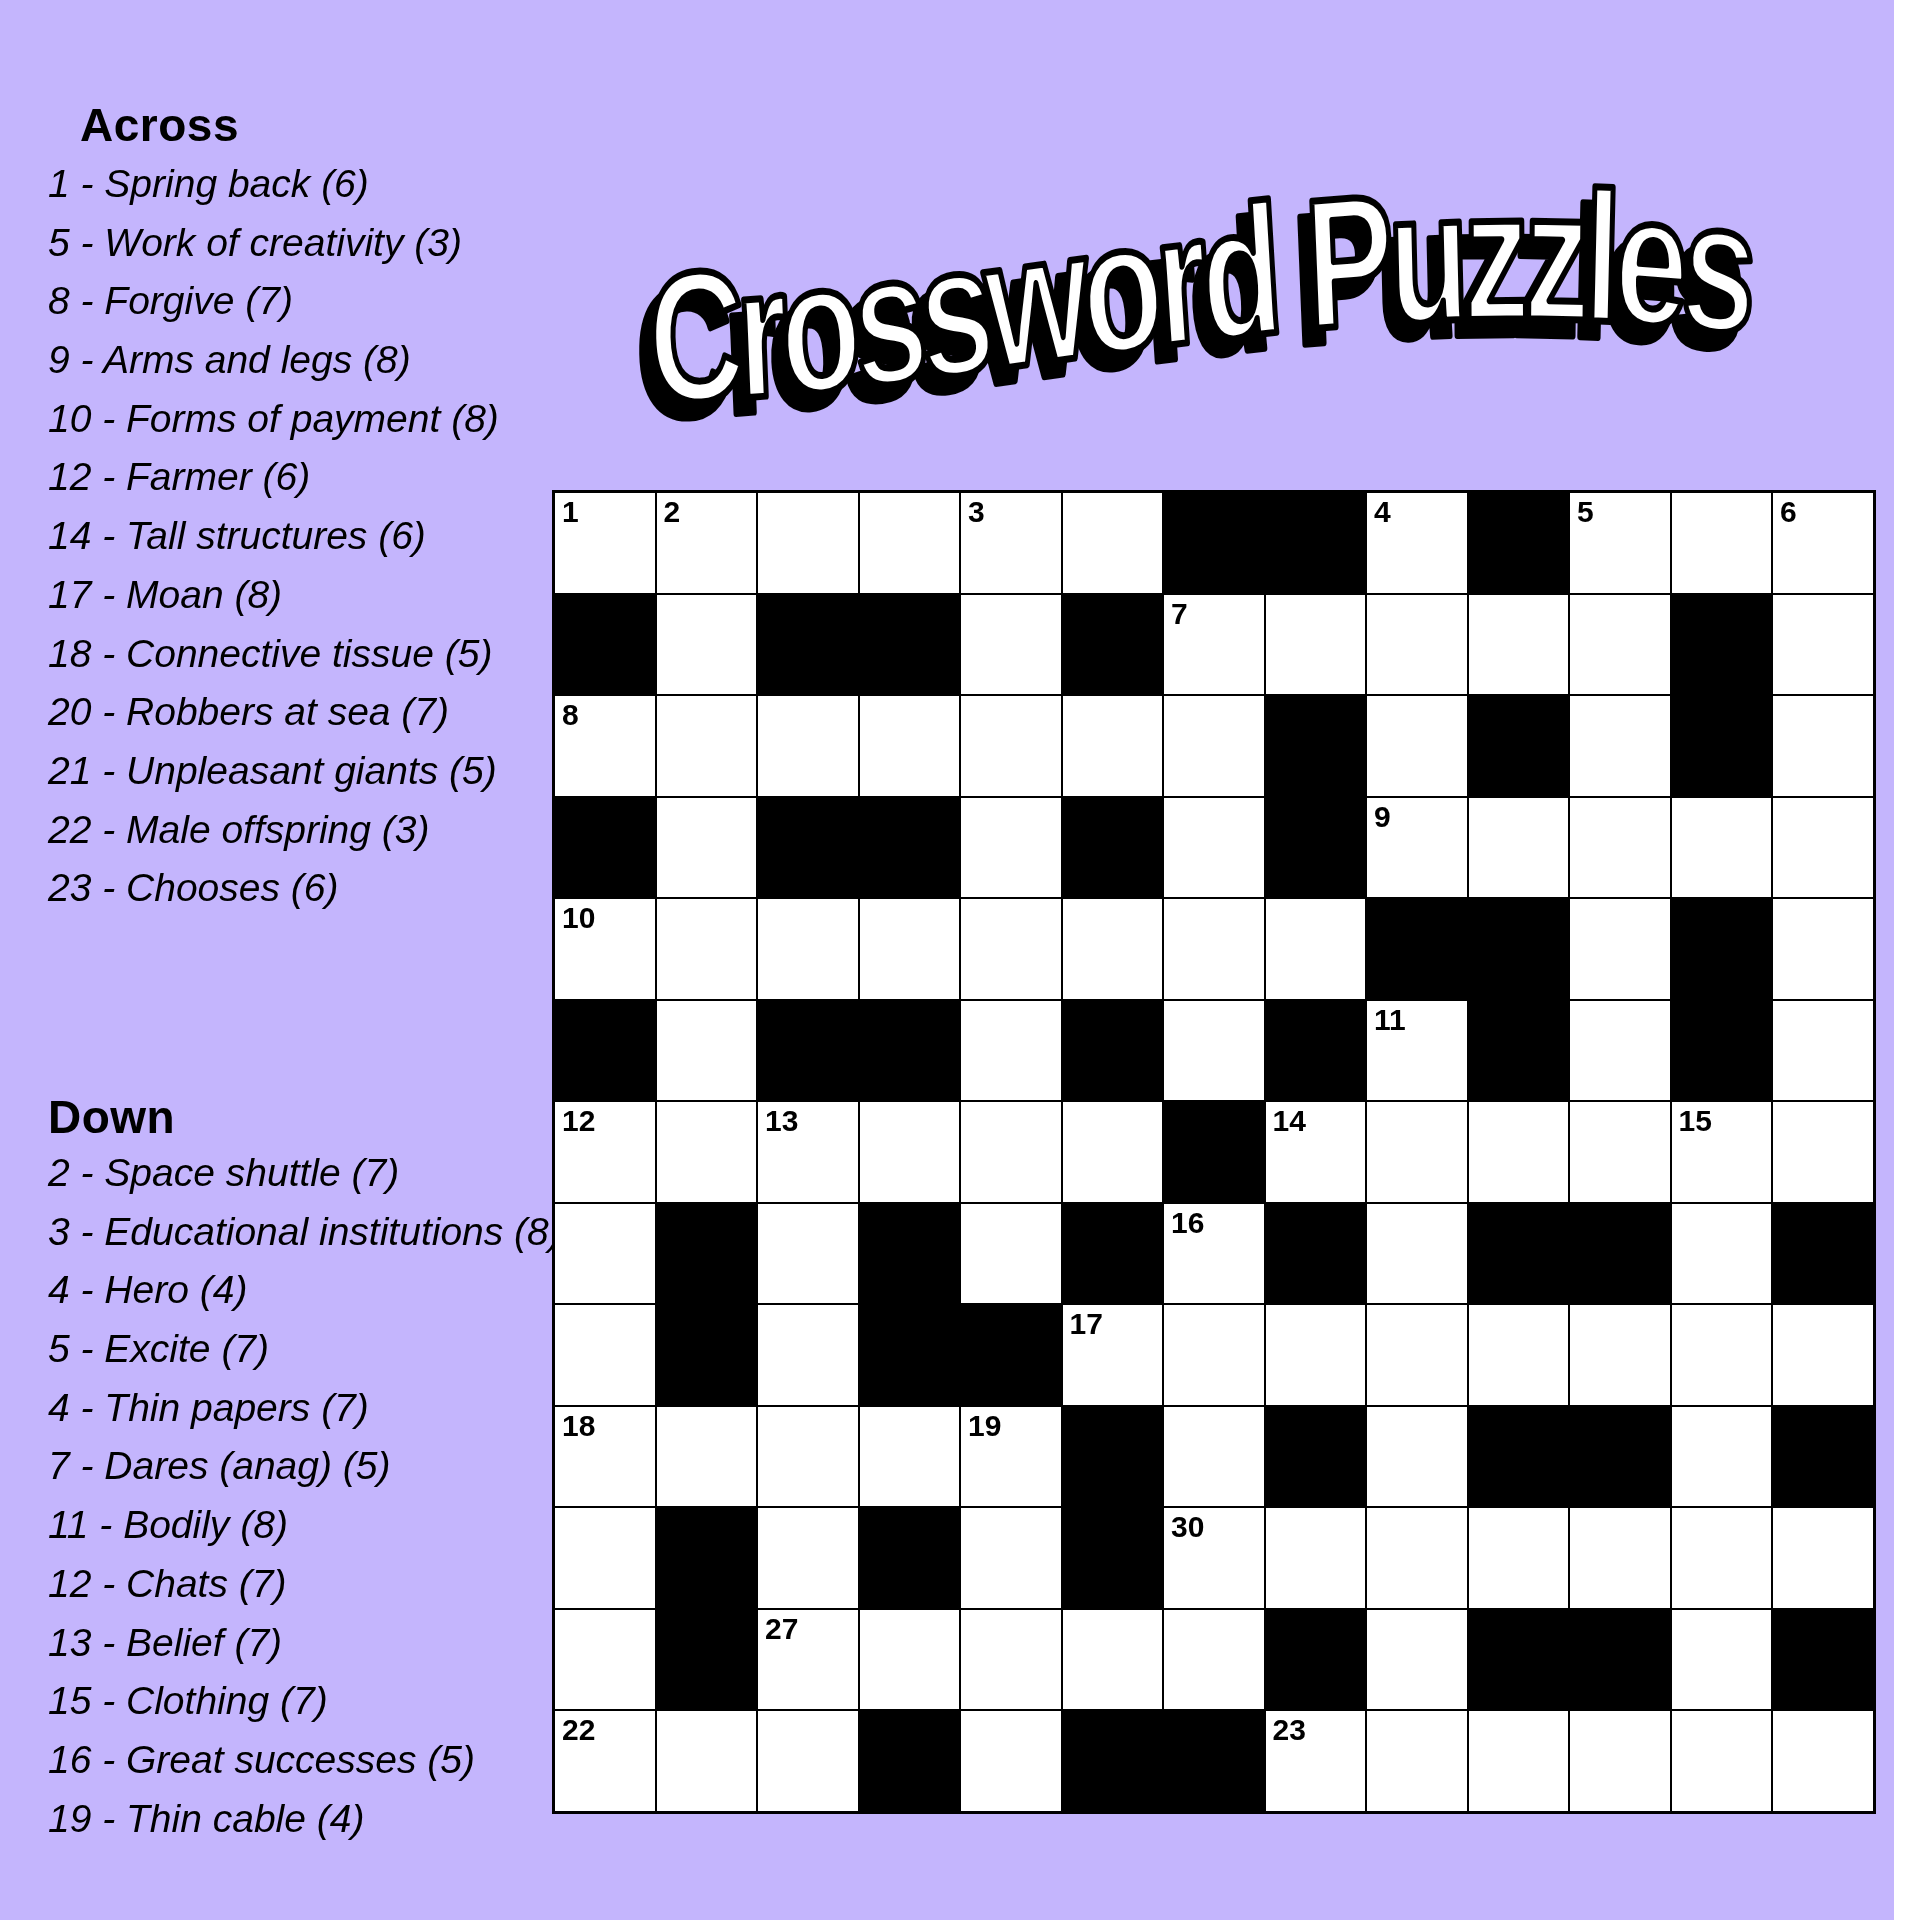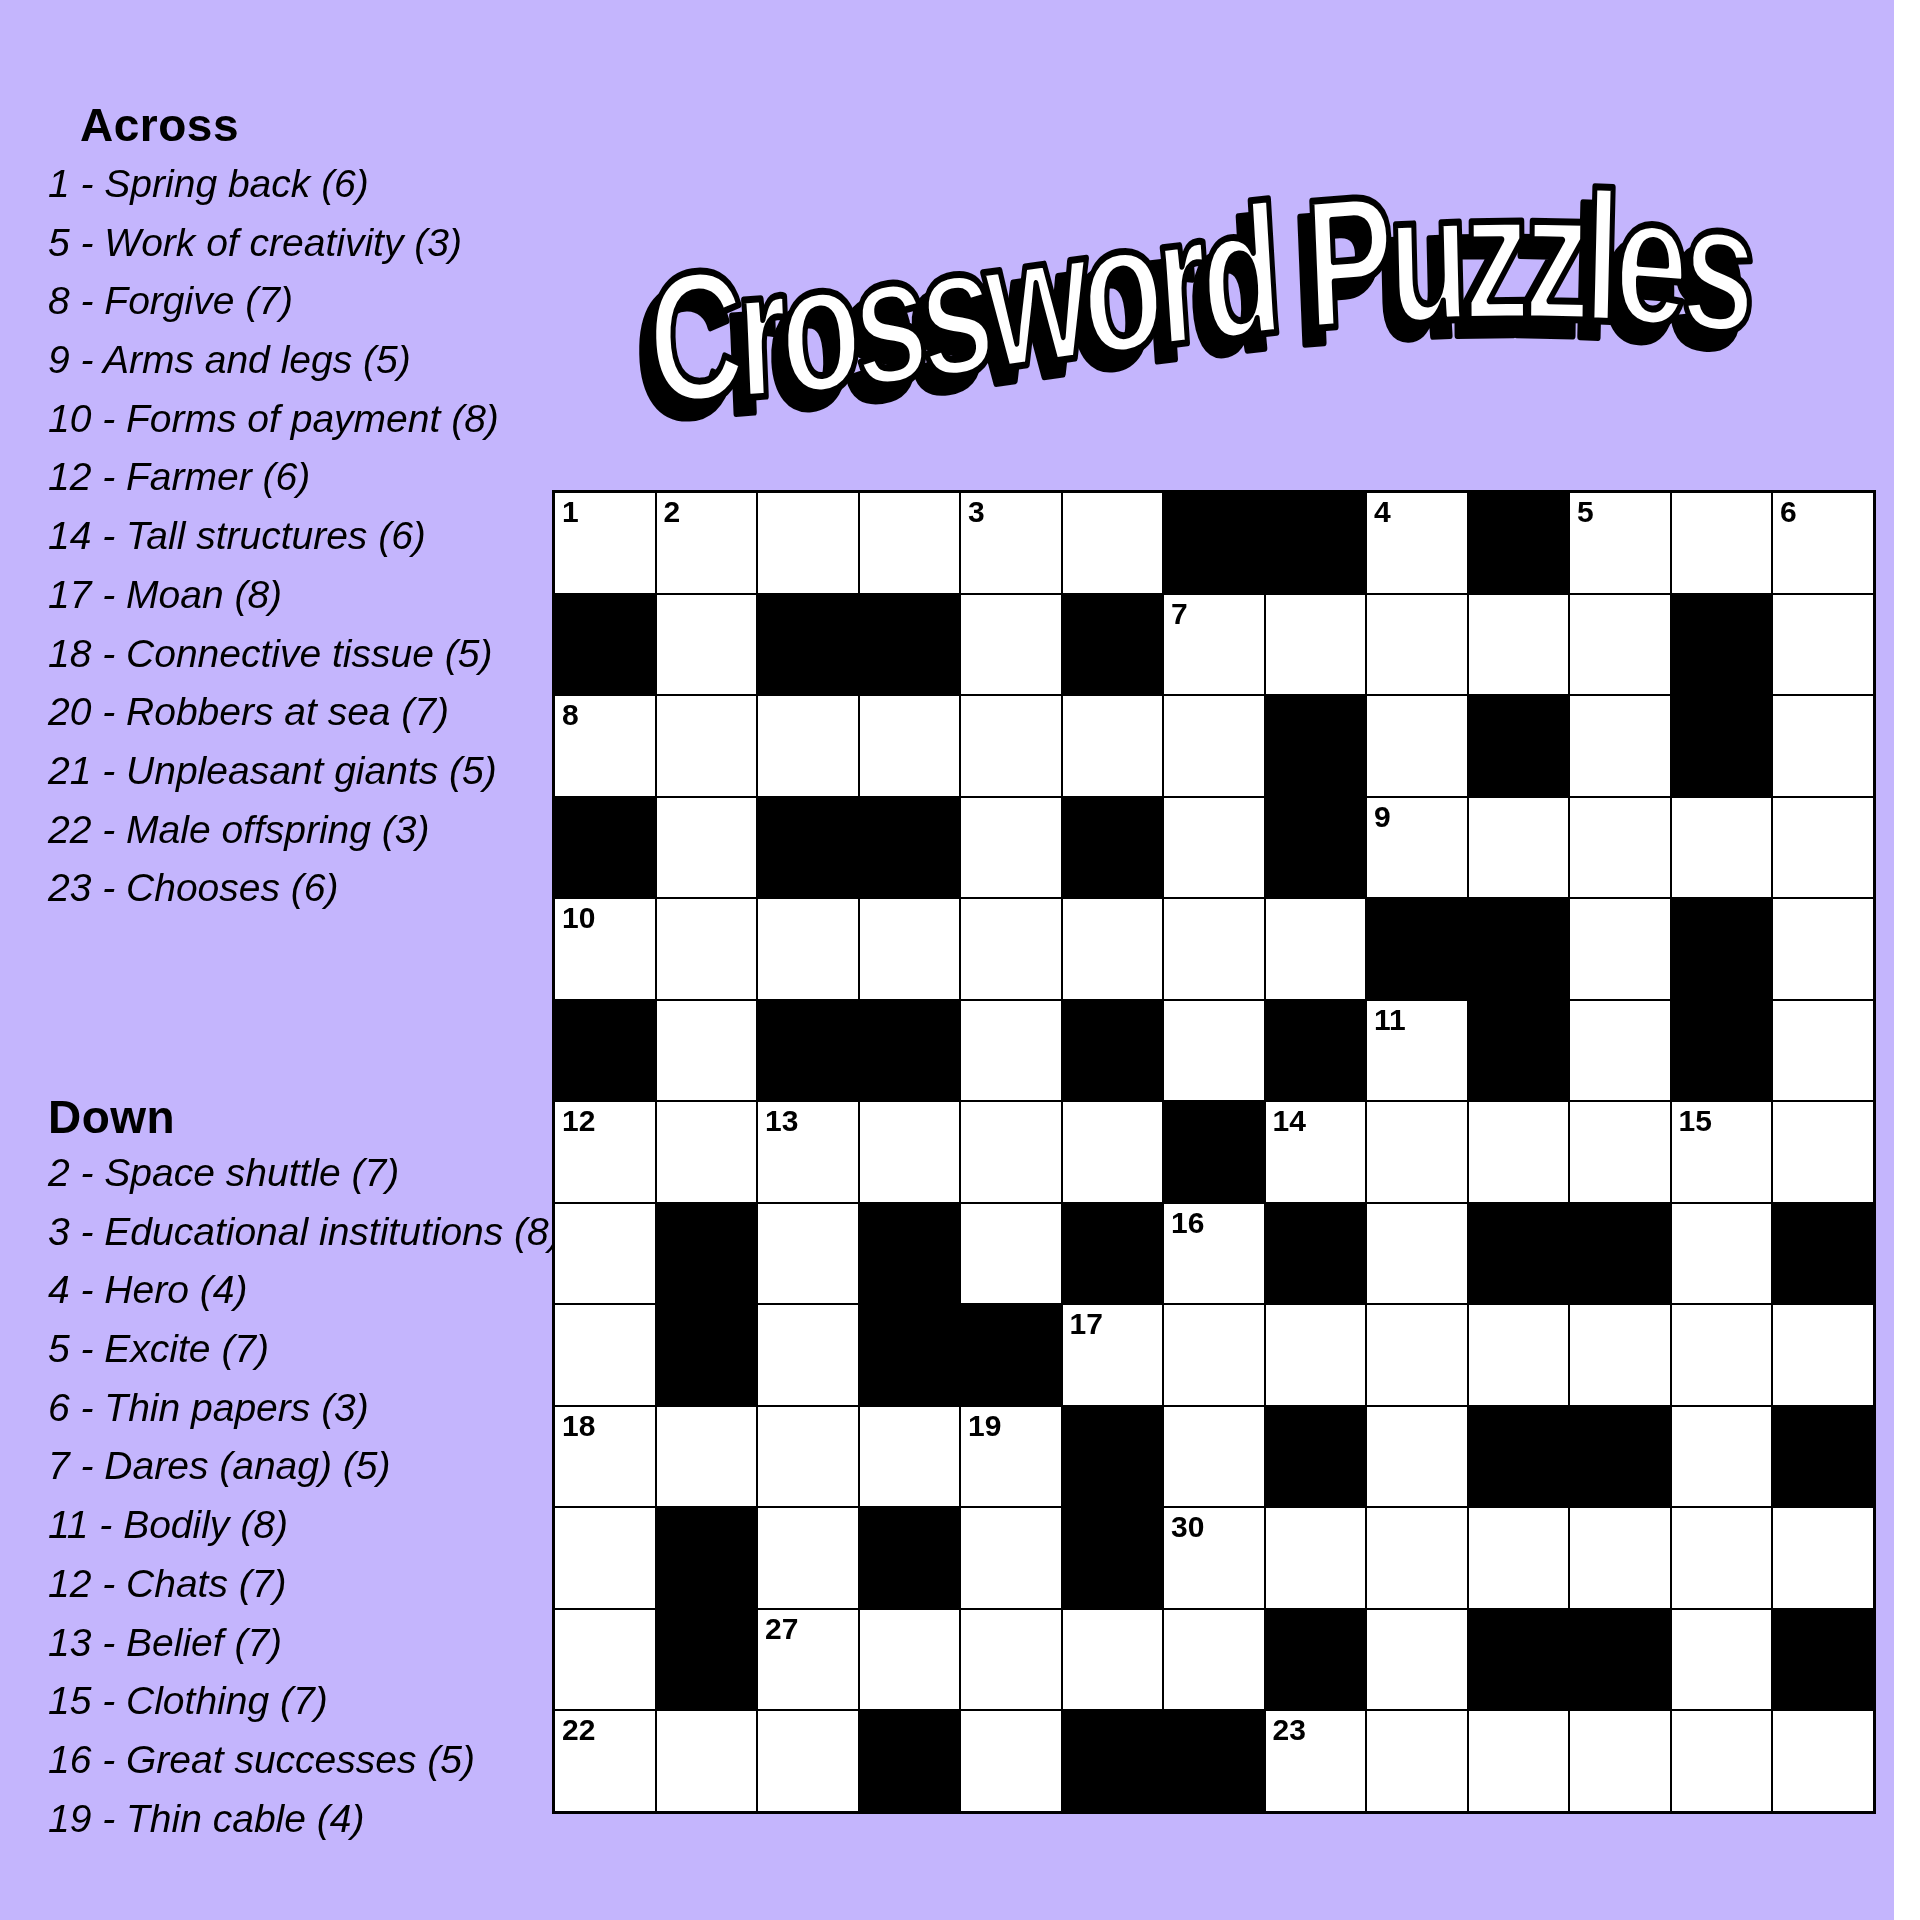--- a/index.html
+++ b/index.html
@@ -38,41 +38,41 @@
 <body>
 
 <div class="page">
 
   <div class="clues across">
     <h2>Across</h2>
     <ul id="across-list">
         <li>1 - Spring back (6)</li>
         <li>5 - Work of creativity (3)</li>
         <li>8 - Forgive (7)</li>
-        <li>9 - Arms and legs (5)</li>
+        <li>9 - Arms and legs (8)</li>
         <li>10 - Forms of payment (8)</li>
         <li>12 - Farmer (6)</li>
         <li>14 - Tall structures (6)</li>
         <li>17 - Moan (8)</li>
         <li>18 - Connective tissue (5)</li>
         <li>20 - Robbers at sea (7)</li>
         <li>21 - Unpleasant giants (5)</li>
         <li>22 - Male offspring (3)</li>
         <li>23 - Chooses (6)</li>
       </ul>
   </div>
 
   <div class="clues down">
     <h2>Down</h2>
     <ul id="down-list">
         <li>2 - Space shuttle (7)</li>
         <li>3 - Educational institutions (8)</li>
         <li>4 - Hero (4)</li>
         <li>5 - Excite (7)</li>
-        <li>6 - Thin papers (3)</li>
+        <li>4 - Thin papers (7)</li>
         <li>7 - Dares (anag) (5)</li>
         <li>11 - Bodily (8)</li>
         <li>12 - Chats (7)</li>
         <li>13 - Belief (7)</li>
         <li>15 - Clothing (7)</li>
         <li>16 - Great successes (5)</li>
         <li>19 - Thin cable (4)</li>
       </ul>
   </div>
 

